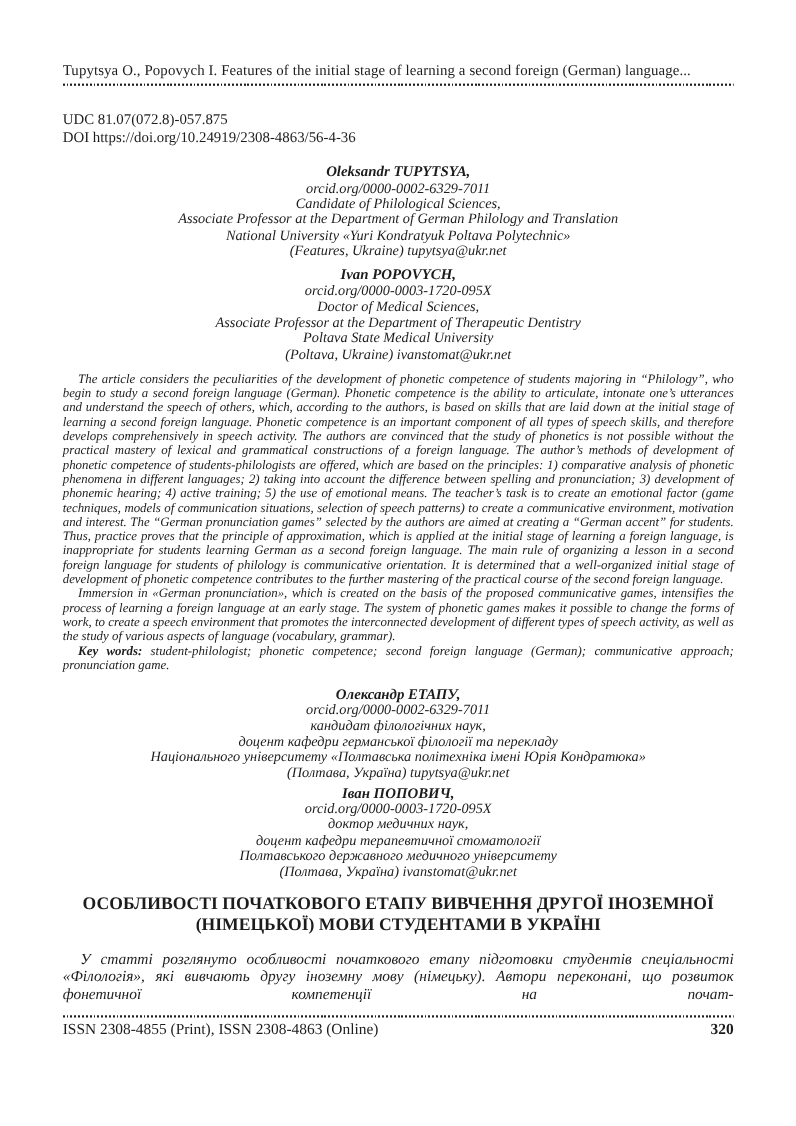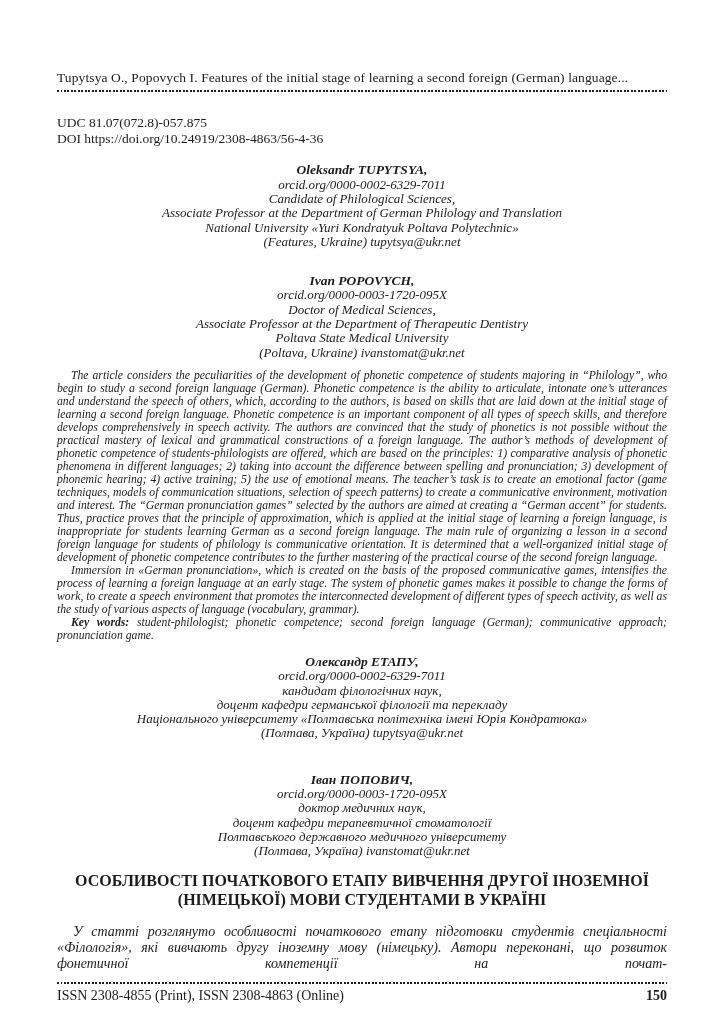--- a/index.html
+++ b/index.html
@@ -11,21 +11,21 @@
     width: 724px;
     height: 1024px;
     font-family: "Liberation Serif", "DejaVu Serif", serif;
     color: #1c1c1c;
     overflow: hidden;
   }
   .page {
     box-sizing: border-box;
     width: 724px;
     height: 868px;
-    padding: 70px 57px 0 57px;
+    padding: 56px 57px 0 57px;
   }
   .running-head {
     font-size: 13.5px;
     line-height: 15px;
     letter-spacing: 0.1px;
     white-space: nowrap;
   }
   .dotted-rule {
     height: 2.4px;
     margin-top: 5px;
@@ -42,23 +42,23 @@
     text-align: center;
     font-style: italic;
     font-size: 13px;
     line-height: 14.3px;
   }
   .author-block .author-name {
     font-weight: bold;
     font-size: 13.5px;
   }
   .ab-en1 { margin-top: 17px; }
-  .ab-en2 { margin-top: 25px; }
+  .ab-en2 { margin-top: 8px; }
   .ab-uk1 { margin-top: 13px; }
-  .ab-uk2 { margin-top: 32px; }
+  .ab-uk2 { margin-top: 4px; }
   .article-title {
     margin: 0;
     text-align: center;
     font-weight: bold;
     font-size: 16px;
     line-height: 19.5px;
   }
   .title-en { margin-top: 13px; }
   .title-uk { margin-top: 12px; }
   .abstract-en {
@@ -158,16 +158,16 @@
   </h2>
 
   <div class="abstract-uk">
     <p>У статті розглянуто особливості початкового етапу підготовки студентів спеціальності «Філологія», які вивчають другу іноземну мову (німецьку). Автори переконані, що розвиток фонетичної компетенції на почат-</p>
   </div>
 
   <div class="dotted-rule footer-rule"></div>
 
   <div class="footer-row">
     <span>ISSN 2308-4855 (Print), ISSN 2308-4863 (Online)</span>
-    <span class="page-number">150</span>
+    <span class="page-number">320</span>
   </div>
 
 </div>
 
 </body></html>

